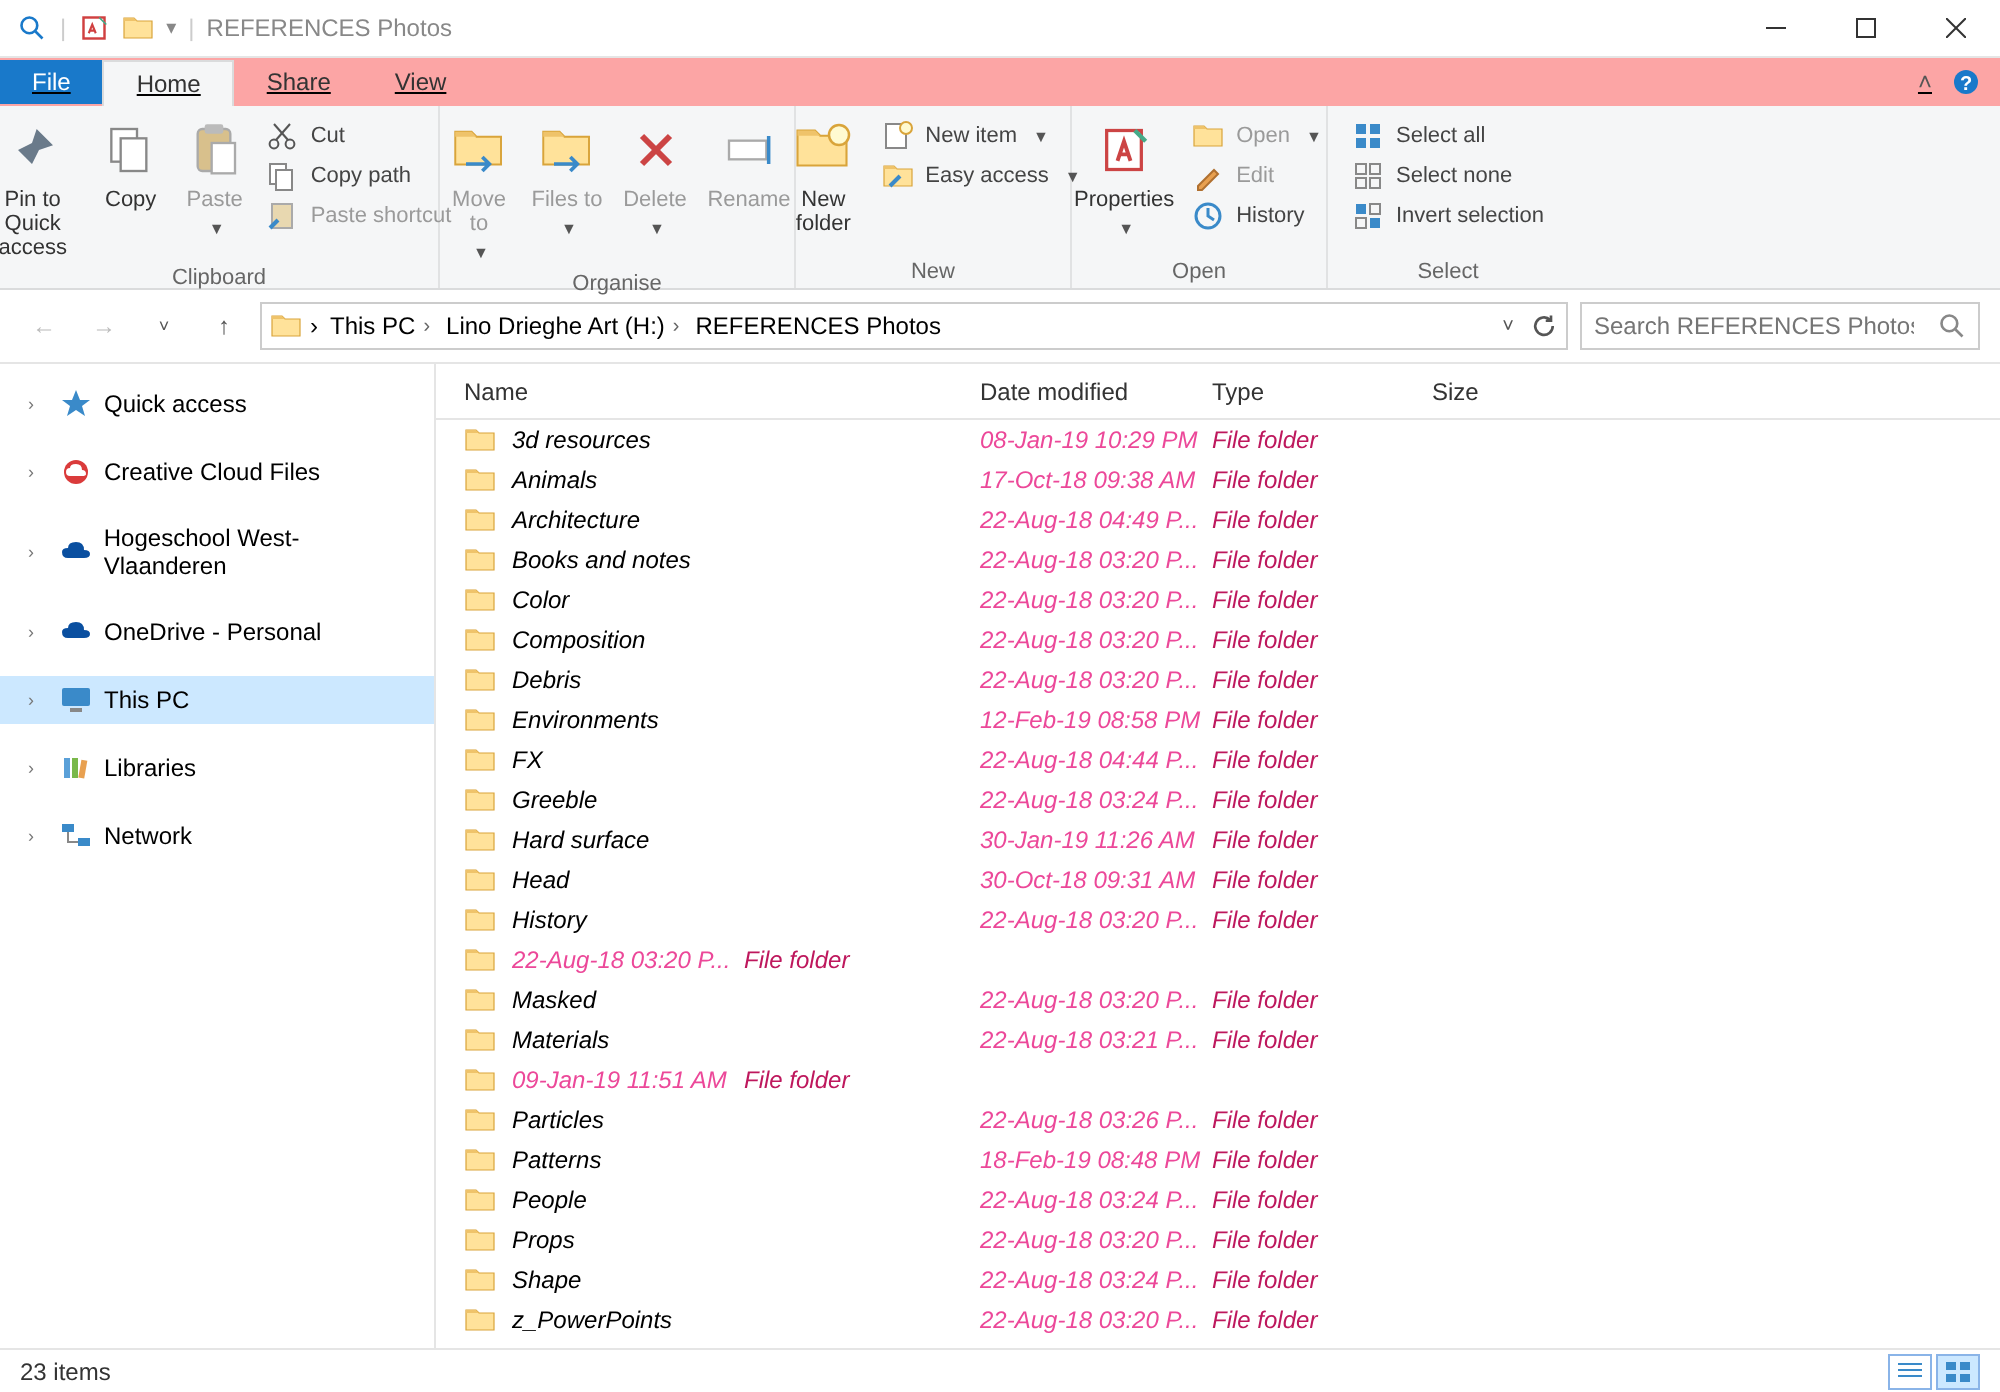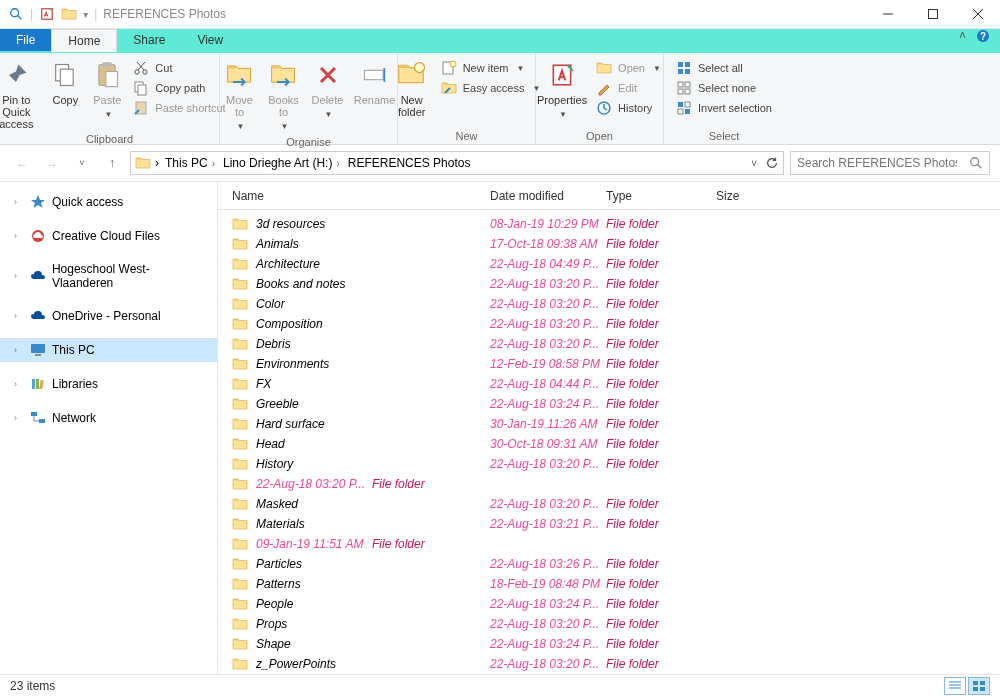--- a/index.html
+++ b/index.html
@@ -8,21 +8,21 @@
 
 .titlebar { height: 29px; display: flex; align-items: center; background: #fff; border-bottom: 1px solid #e5e5e5;}
 .titlebar .qat { display: flex; align-items: center; gap: 6px; padding-left: 8px; }
 .titlebar .qat .icon { width: 16px; height: 16px; display:flex; align-items:center; justify-content:center; }
 .titlebar .title { color: #888; padding-left: 6px; }
 .titlebar .spacer { flex:1; }
 .titlebar .winbtns { display:flex; }
 .titlebar .winbtn { width: 45px; height: 29px; display:flex; align-items:center; justify-content:center; color:#555; }
 
 
-.tabs { height: 24px; display:flex; align-items:flex-start; background:#5eead4; }
+.tabs { height: 24px; display:flex; align-items:center; background:#fca5a5;text-decoration:underline; }
 .tab { padding: 4px 16px; font-size:12px; color:#333; cursor:default; }
 .tab.file { background:#1979ca; color:#fff; }
 .tab.active { background:#f5f6f7; border:1px solid #dadbdc; border-bottom:none; font-weight: normal;}
 .tabs .spacer { flex:1; }
 .tabs .right { padding-right:10px; display:flex; gap:10px; align-items:center; color:#555;}
 
 
 .ribbon { background:#f5f6f7; border-bottom:1px solid #dadbdc; height: 92px; display:flex; }
 .group { border-right:1px solid #e1e2e3; display:flex; flex-direction:column; align-items:center; padding: 4px 6px 2px 6px;}
 .group .body { flex:1; display:flex; align-items:flex-start; gap:2px; }
@@ -50,21 +50,21 @@
 
 
 .main { display:flex; height: calc(696px - 29px - 24px - 92px - 36px - 22px); border-top:1px solid #e5e5e5; }
 .sidebar { width: 218px; border-right:1px solid #e5e5e5; padding-top:8px; overflow:hidden;}
 .side-item { display:flex; align-items:center; gap:6px; padding: 4px 8px 4px 14px; font-size:12px; color:#000;}
 .side-item .expand { width:10px; color:#777; font-size:9px;}
 .side-item .ic { width:16px; height:16px; display:flex; align-items:center; justify-content:center;}
 .side-item.selected { background:#cce8ff; }
 .side-gap { height: 10px; }
 
-.filearea { flex:1; display:flex; flex-direction:column;justify-content:space-between; }
+.filearea { flex:1; display:flex; flex-direction:column; }
 .cols { display:flex; height:28px; align-items:center; border-bottom:1px solid #e5e5e5; font-size:12px; color:#333; padding-left:14px;}
 .col-name { width: 258px; }
 .col-date { width: 116px; }
 .col-type { width: 110px; }
 .col-size { flex:1; }
 .rows { overflow-y:auto; }
 .row { display:flex; align-items:center; height:20px; padding-left:14px; font-size:12px;font-style:italic;}
 .row .ic { width:16px; height:16px; margin-right:8px;}
 .row .nm { width: 234px; }
 .row .dt { width: 116px; color:#ec4899;}
@@ -235,21 +235,21 @@
         <span>Move to</span>
           <span class="dd">▼</span>
       </div>
       <div class="bigbtn disabled" style="width:42px">
         <span class="ic">
             <svg width="28" height="28" viewBox="0 0 24 24">
               <use href="#folder" transform="scale(1.4)"></use>
               <path d="M6 18 L16 18 M13 15 L16 18 L13 21" fill="none" stroke="#3a8ac9" stroke-width="1.6"></path>
             </svg>
           </span>
-        <span>Books to</span>
+        <span>Files to</span>
           <span class="dd">▼</span>
       </div>
       <div class="bigbtn disabled" style="width:42px">
         <span class="ic">
             <svg width="24" height="24" viewBox="0 0 24 24">
               <line x1="5" y1="5" x2="19" y2="19" stroke="#c44" stroke-width="3"></line>
               <line x1="19" y1="5" x2="5" y2="19" stroke="#c44" stroke-width="3"></line>
             </svg>
           </span>
         <span>Delete</span>

